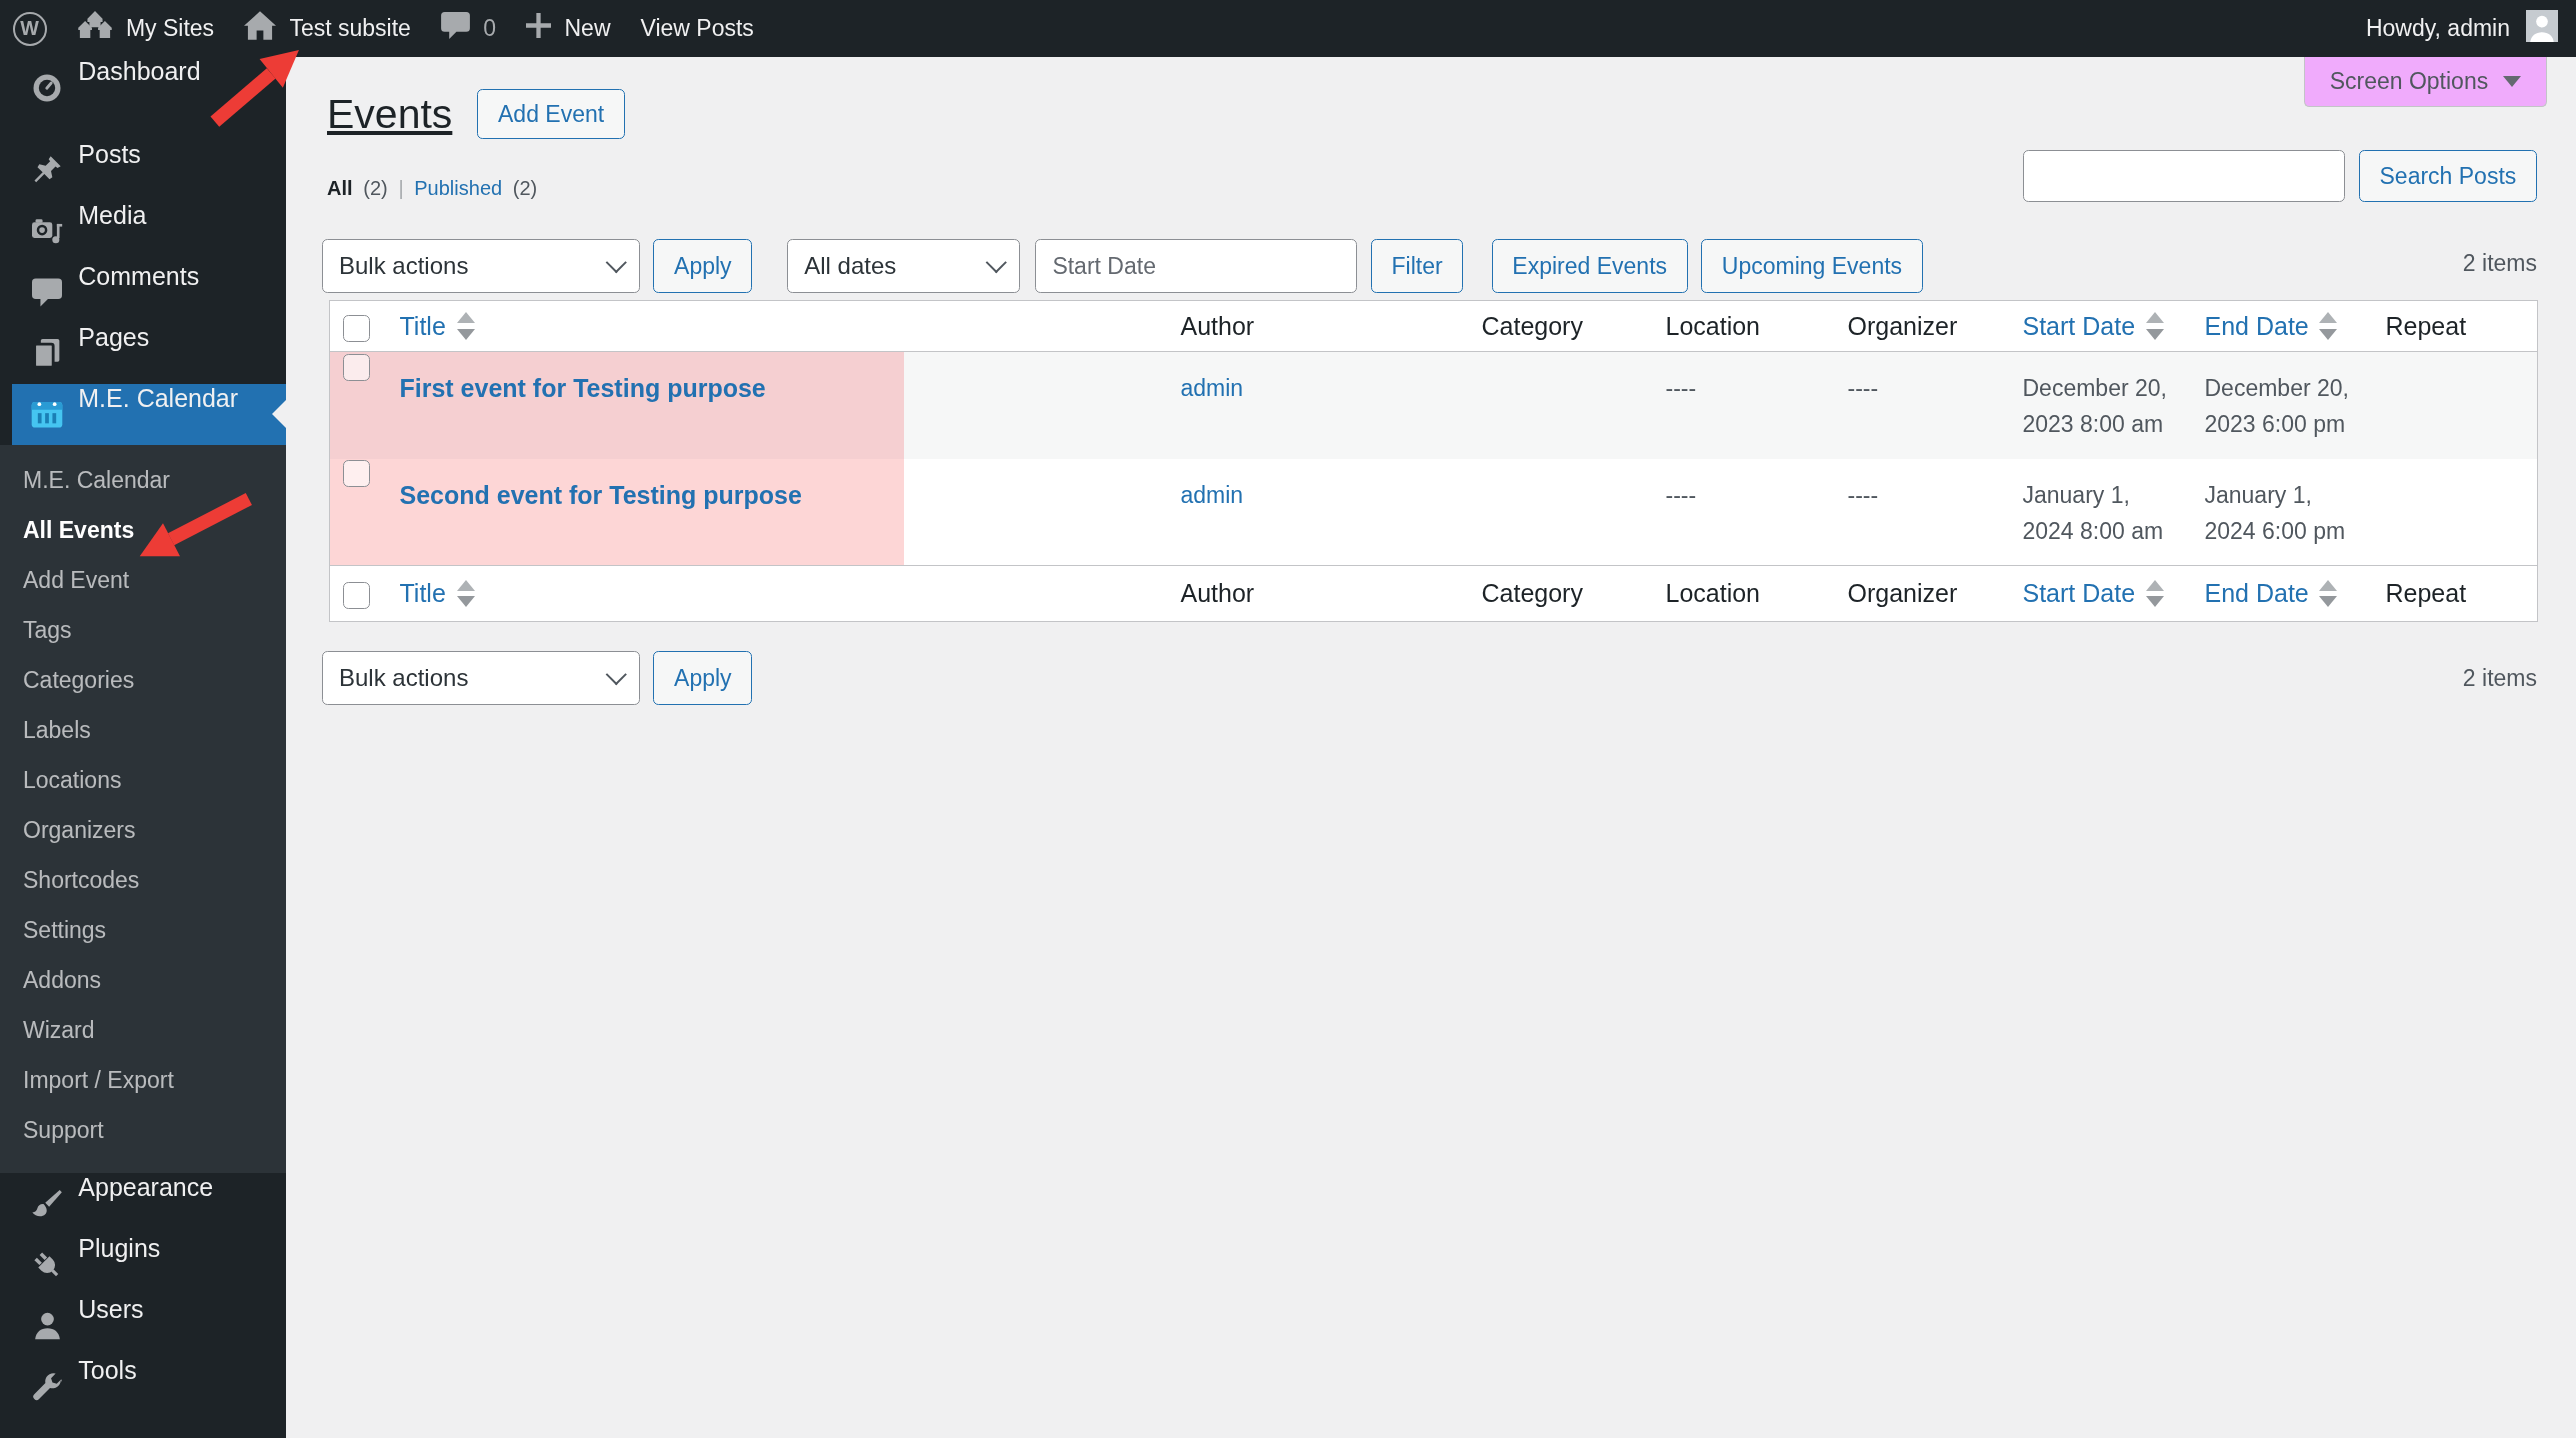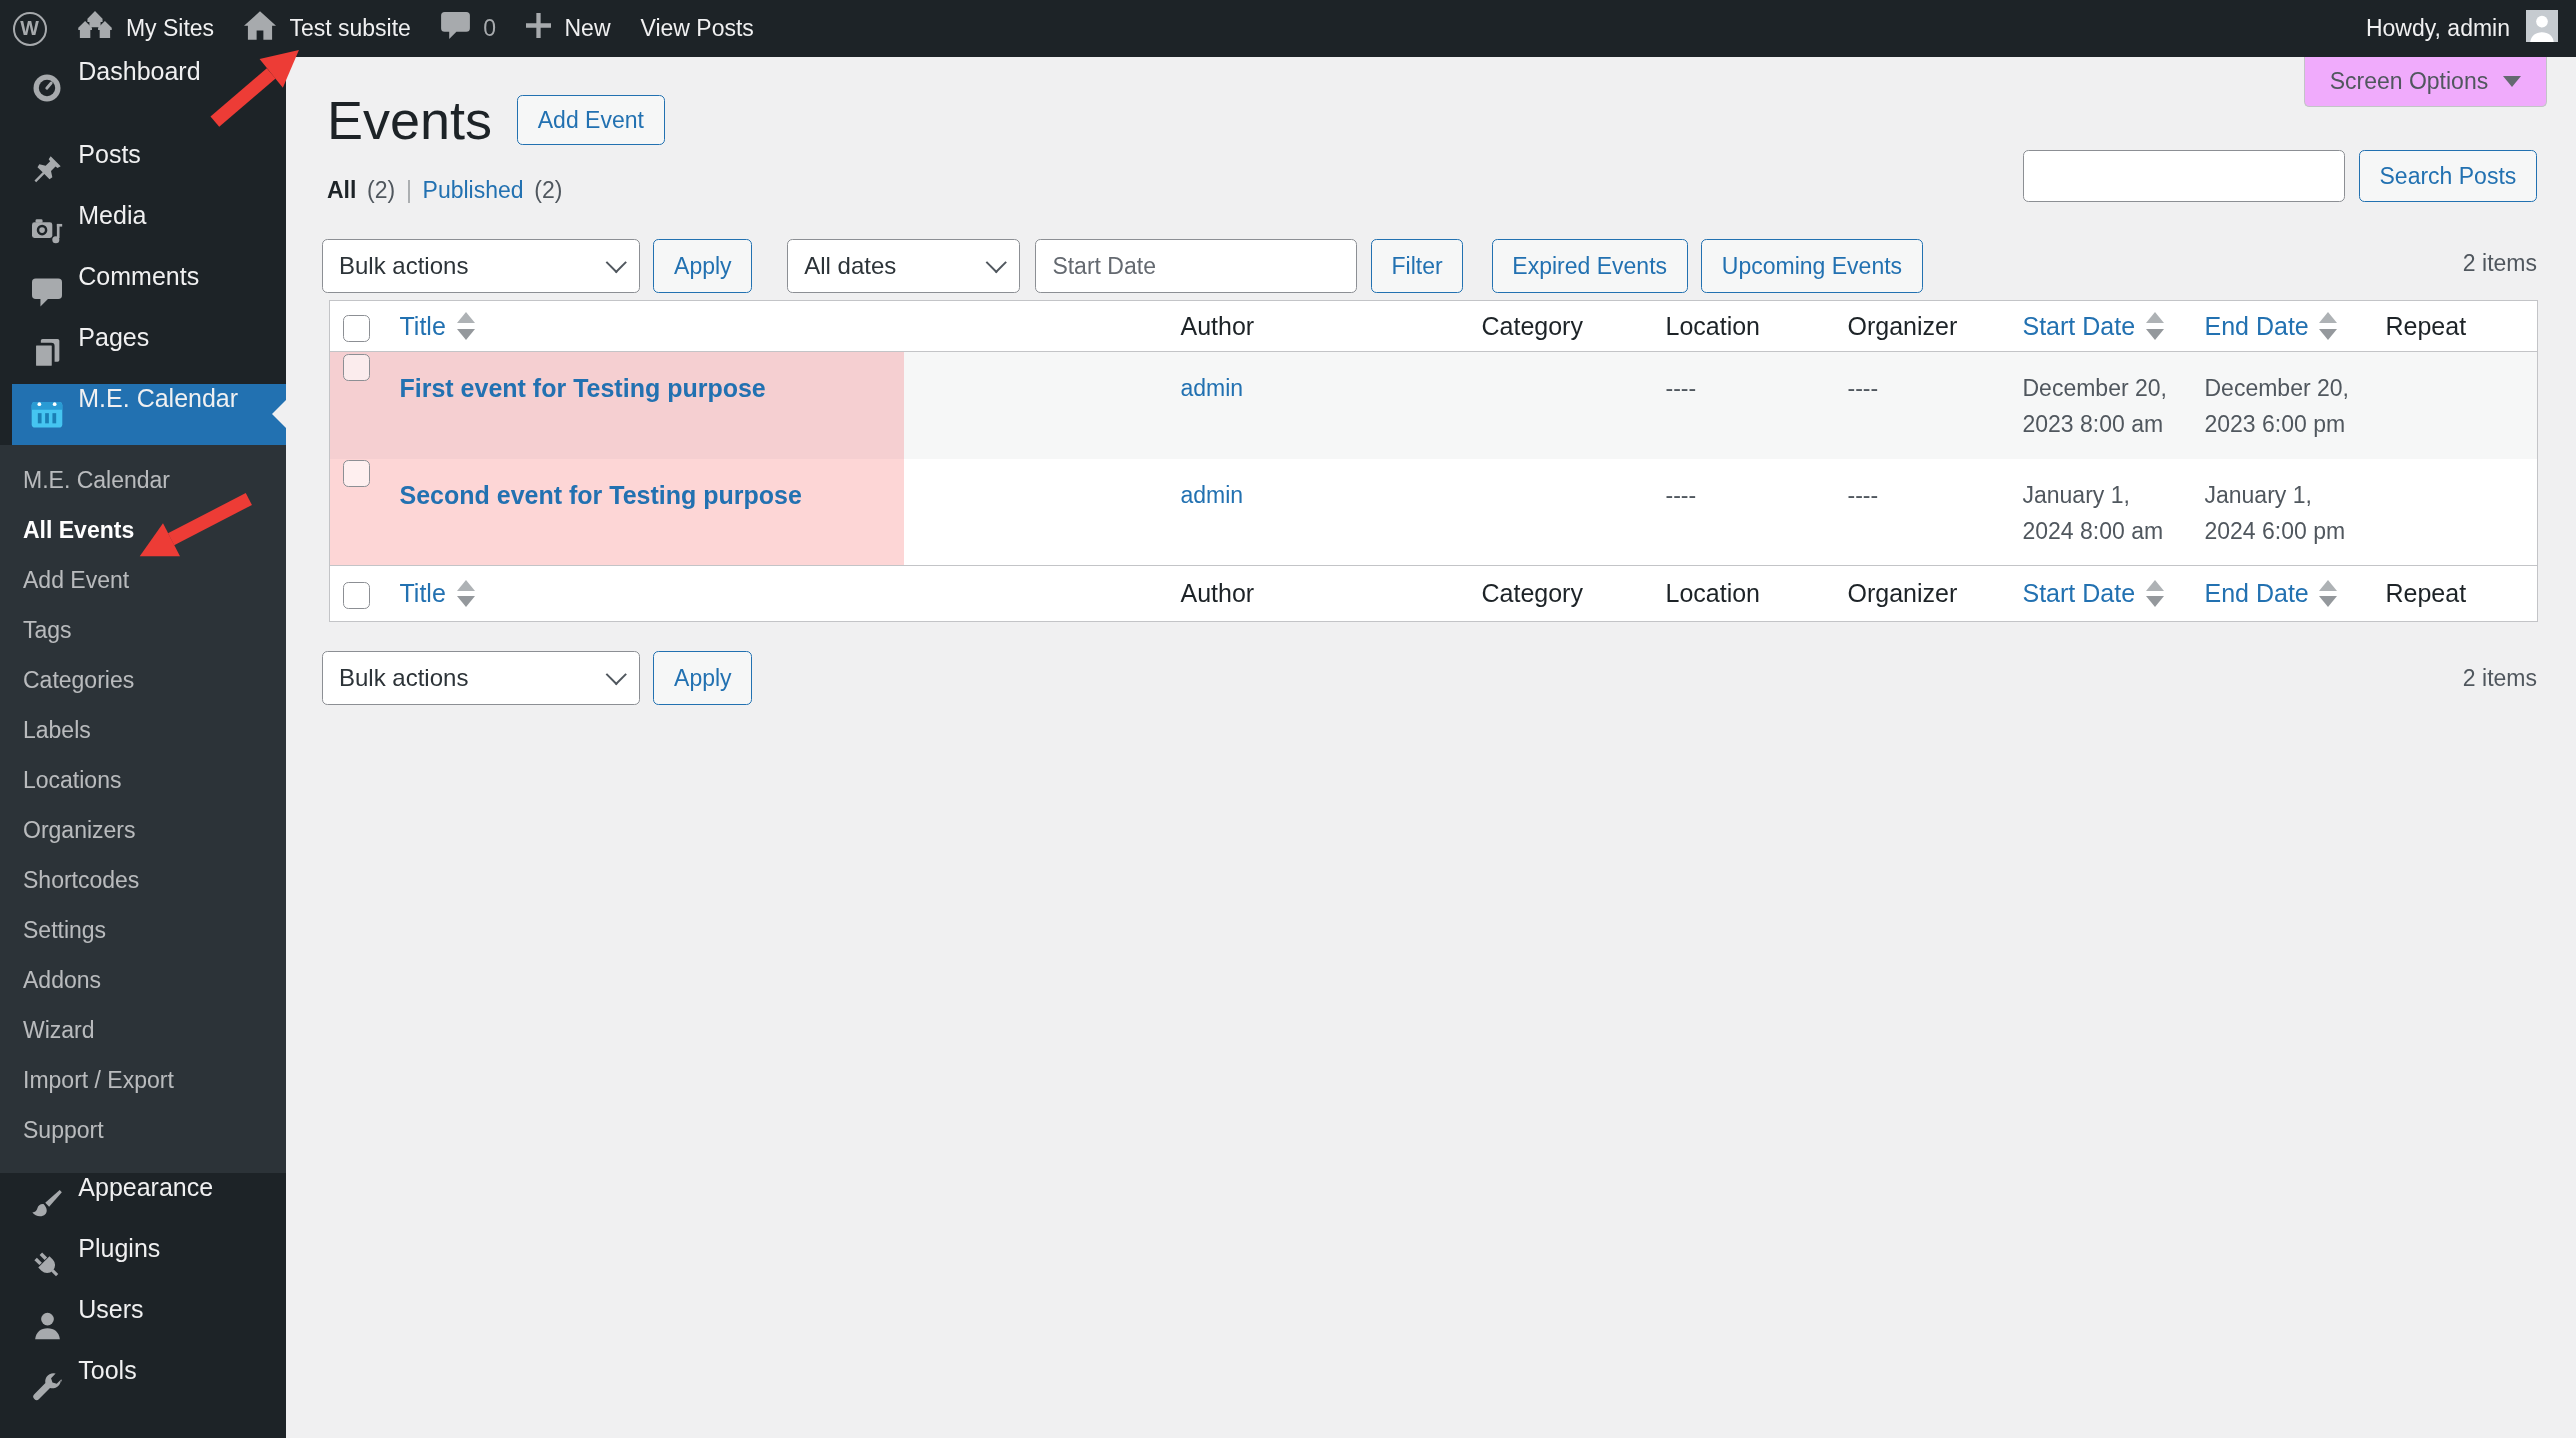--- a/index.html
+++ b/index.html
@@ -33,26 +33,26 @@
   .sub-item.current{color:#ffffff;font-weight:bold;}
   .menu-bottom{margin-top:21.5px;}
   
   #content{position:absolute;left:286px;top:57px;width:2290px;height:1381px;}
   .screen-options{position:absolute;top:0;right:29.5px;height:50px;background:#f0abfc;
       border:1.8px solid #c3c4c7;border-top:none;border-radius:0 0 5.4px 5.4px;box-sizing:border-box;
       display:flex;align-items:center;gap:14.3px;padding:0 25px;color:#50575e;font-size:23px;cursor:pointer;}
   .caret-down{width:0;height:0;border-left:9.8px solid transparent;border-right:9.8px solid transparent;
       border-top:11.6px solid #646970;}
   .page-header{position:absolute;left:41px;top:32px;display:flex;align-items:center;gap:25px;}
-  h1.page-title{font-size:54px;font-weight:400;color:#1d2327;margin:0;letter-spacing:0;}
+  h1.page-title{font-size:41px;font-weight:400;color:#1d2327;margin:0;letter-spacing:0;text-decoration:underline;}
   .btn{background:#f6f7f7;border:1.8px solid #2271b1;border-radius:5.4px;color:#2271b1;
        font-size:23px;font-family:"Liberation Sans",sans-serif;padding:0 19.7px;height:54px;
        display:inline-flex;align-items:center;cursor:pointer;box-sizing:border-box;white-space:nowrap;}
   .btn.h56{height:50px;}
-  .views{position:absolute;left:41px;top:120px;font-size:23px;color:#50575e;display:flex;gap:10.7px;align-items:center;}
+  .views{position:absolute;left:41px;top:120px;font-size:20px;color:#50575e;display:flex;gap:10.7px;align-items:center;}
   .views .all{color:#1d2327;font-weight:bold;}
   .views a{color:#2271b1;text-decoration:none;cursor:pointer;}
   .views .sep{color:#a7aaad;}
   .search-row{position:absolute;top:93px;right:39px;display:flex;gap:14.3px;align-items:center;}
   .txt-input{height:52px;box-sizing:border-box;border:1.8px solid #8c8f94;border-radius:5.4px;background:#fff;
       font-size:23px;font-family:"Liberation Sans",sans-serif;padding:0 16px;color:#2c3338;}
   .txt-input::placeholder{color:#646970;}
   .items-count-top{position:absolute;top:193px;right:39px;font-size:23px;color:#50575e;}
   .filter-row{position:absolute;left:36px;top:182px;display:flex;gap:13.4px;align-items:center;}
   .select{height:54px;box-sizing:border-box;border:1.8px solid #8c8f94;border-radius:5.4px;background:#fff;

